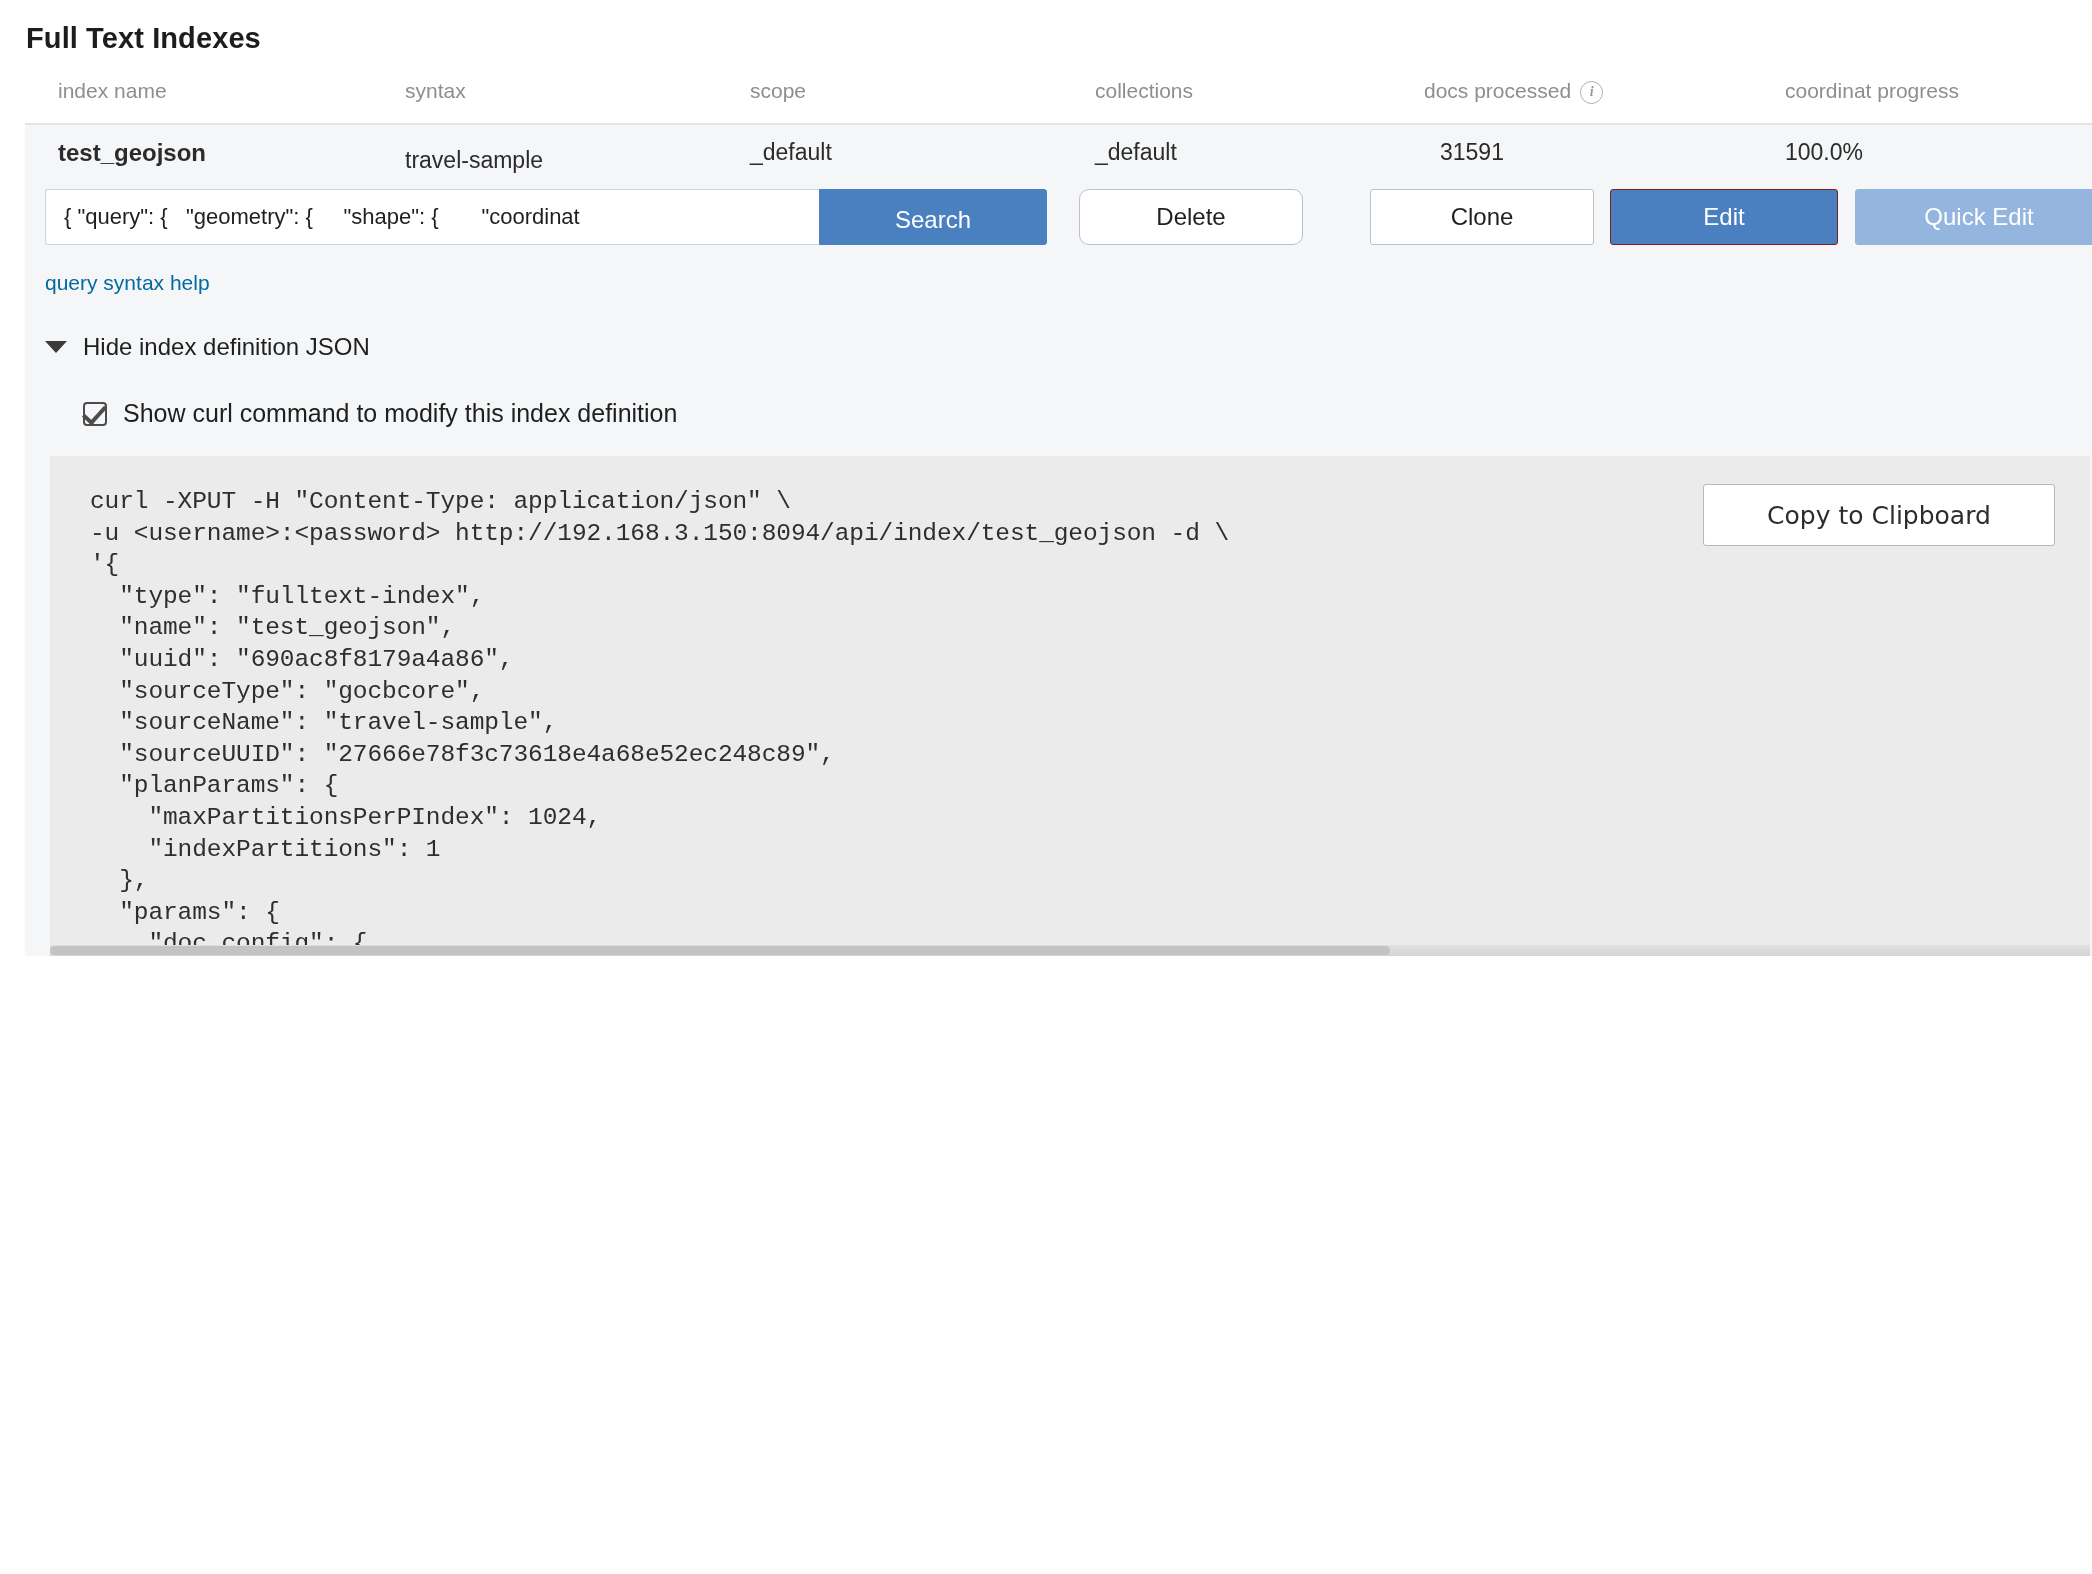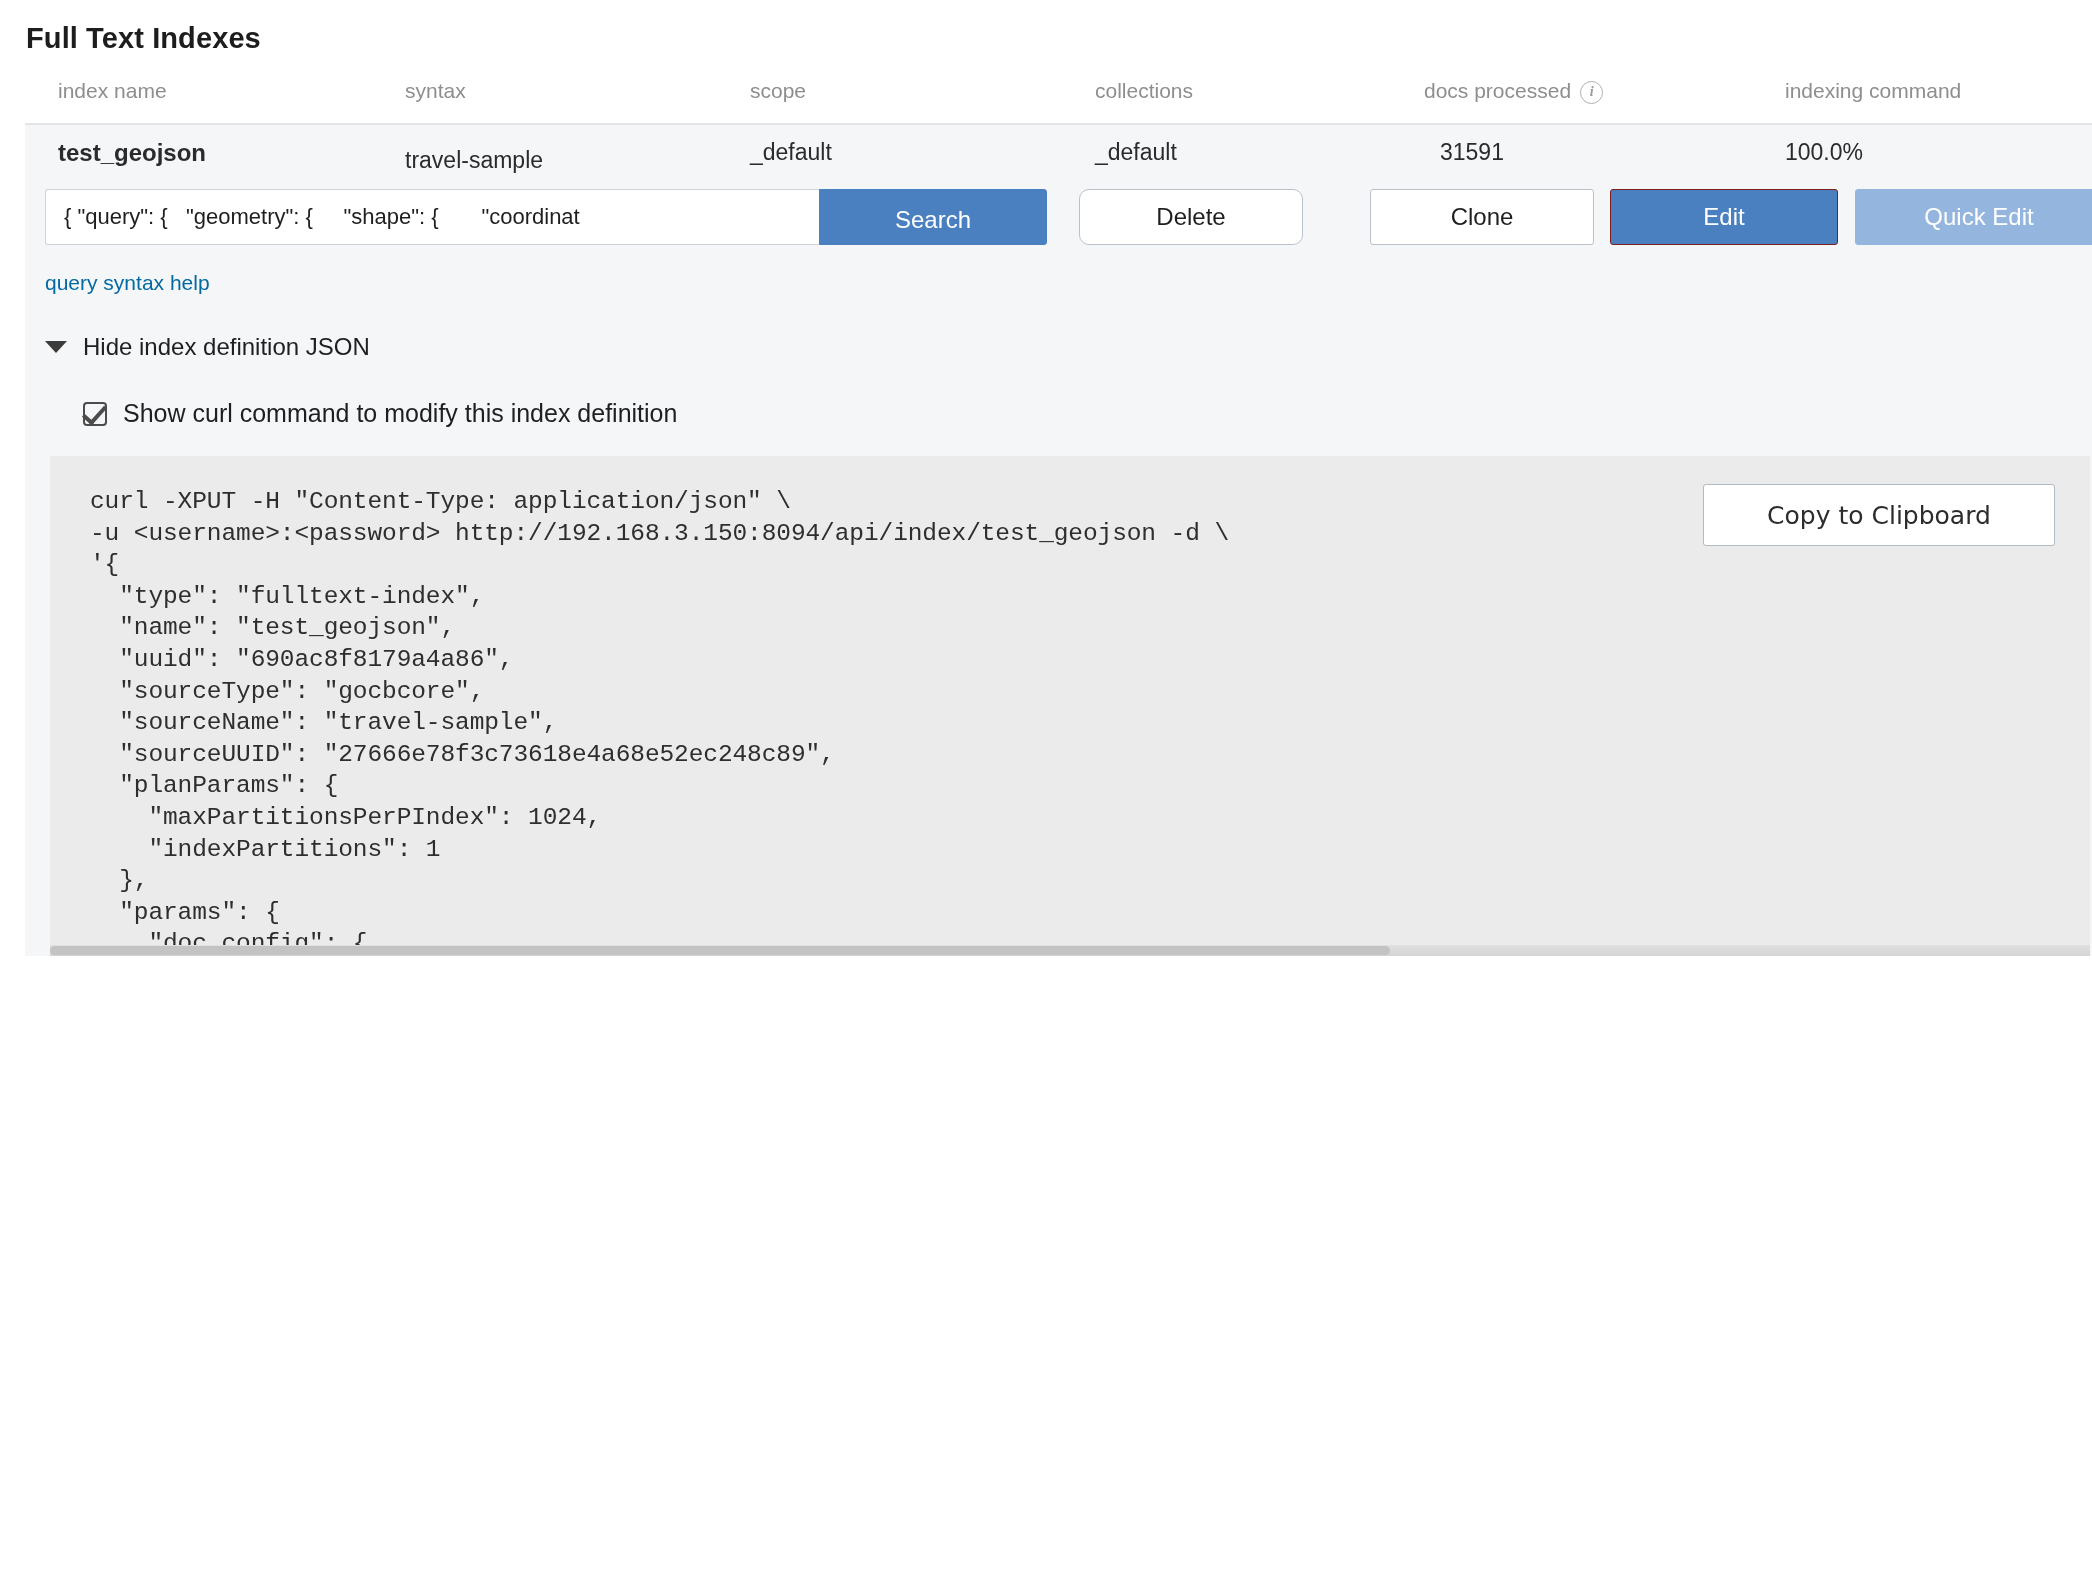--- a/index.html
+++ b/index.html
@@ -290,21 +290,21 @@
 <div class="page-title">Full Text Indexes</div>
 
 <div class="fts-table">
 
   <div class="table-head">
     <div class="col col-0">index name</div>
     <div class="col col-1">syntax</div>
     <div class="col col-2">scope</div>
     <div class="col col-3">collections</div>
     <div class="col col-4"><span>docs processed</span><span class="info-icon">i</span></div>
-    <div class="col col-5">indexing command</div>
+    <div class="col col-5">coordinat progress</div>
   </div>
 
   <div class="row-panel">
 
     <div class="row-values">
       <div class="cell cell-0 name">test_geojson</div>
       <div class="cell cell-1">travel-sample</div>
       <div class="cell cell-2">_default</div>
       <div class="cell cell-3">_default</div>
       <div class="cell cell-4">31591</div>

